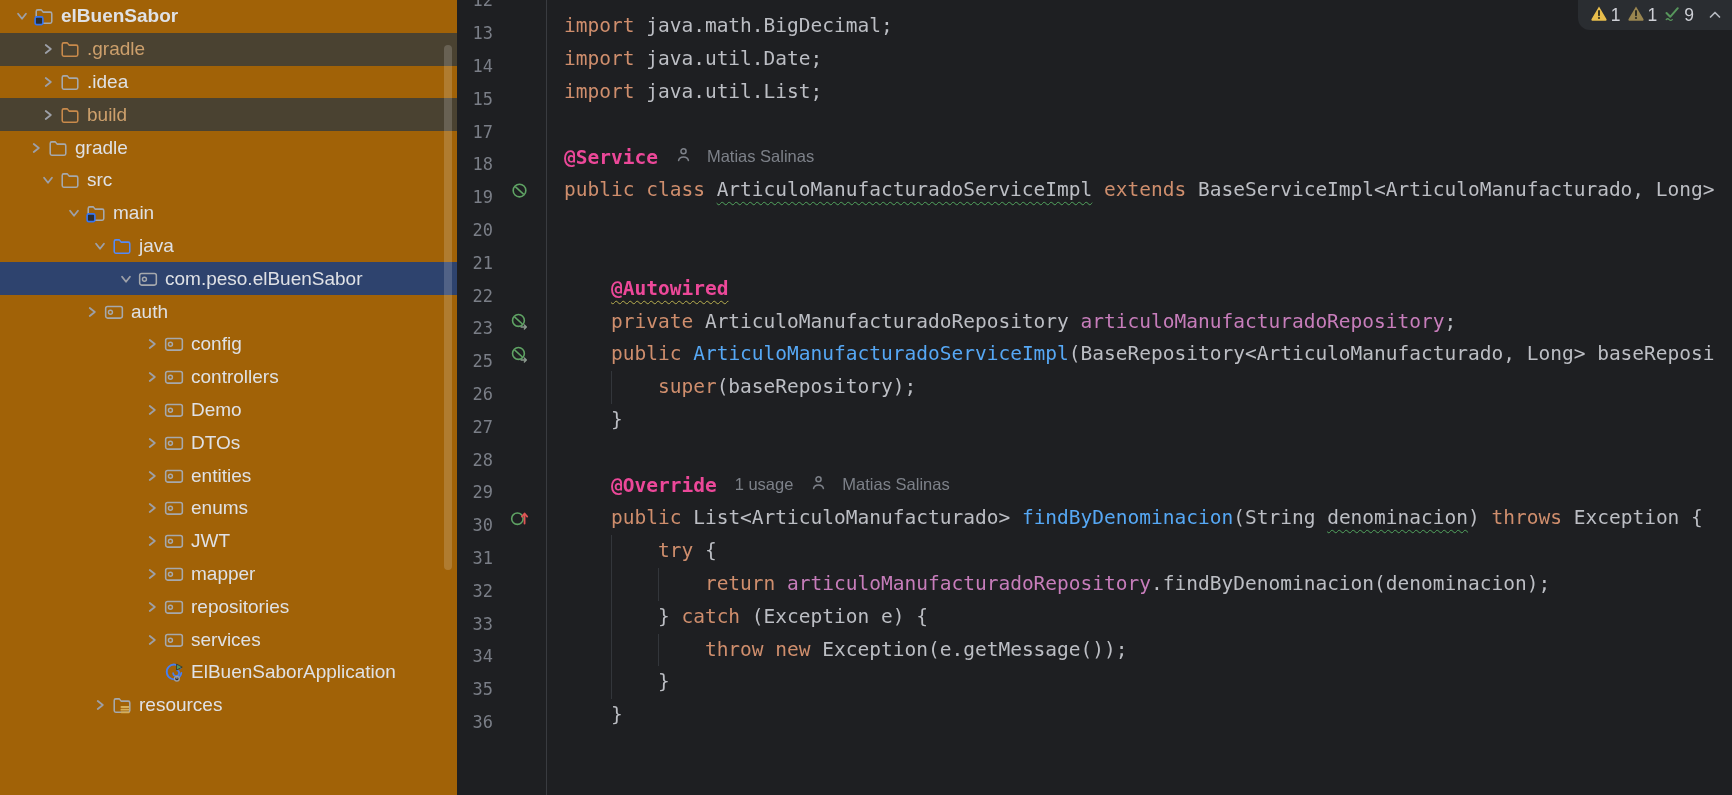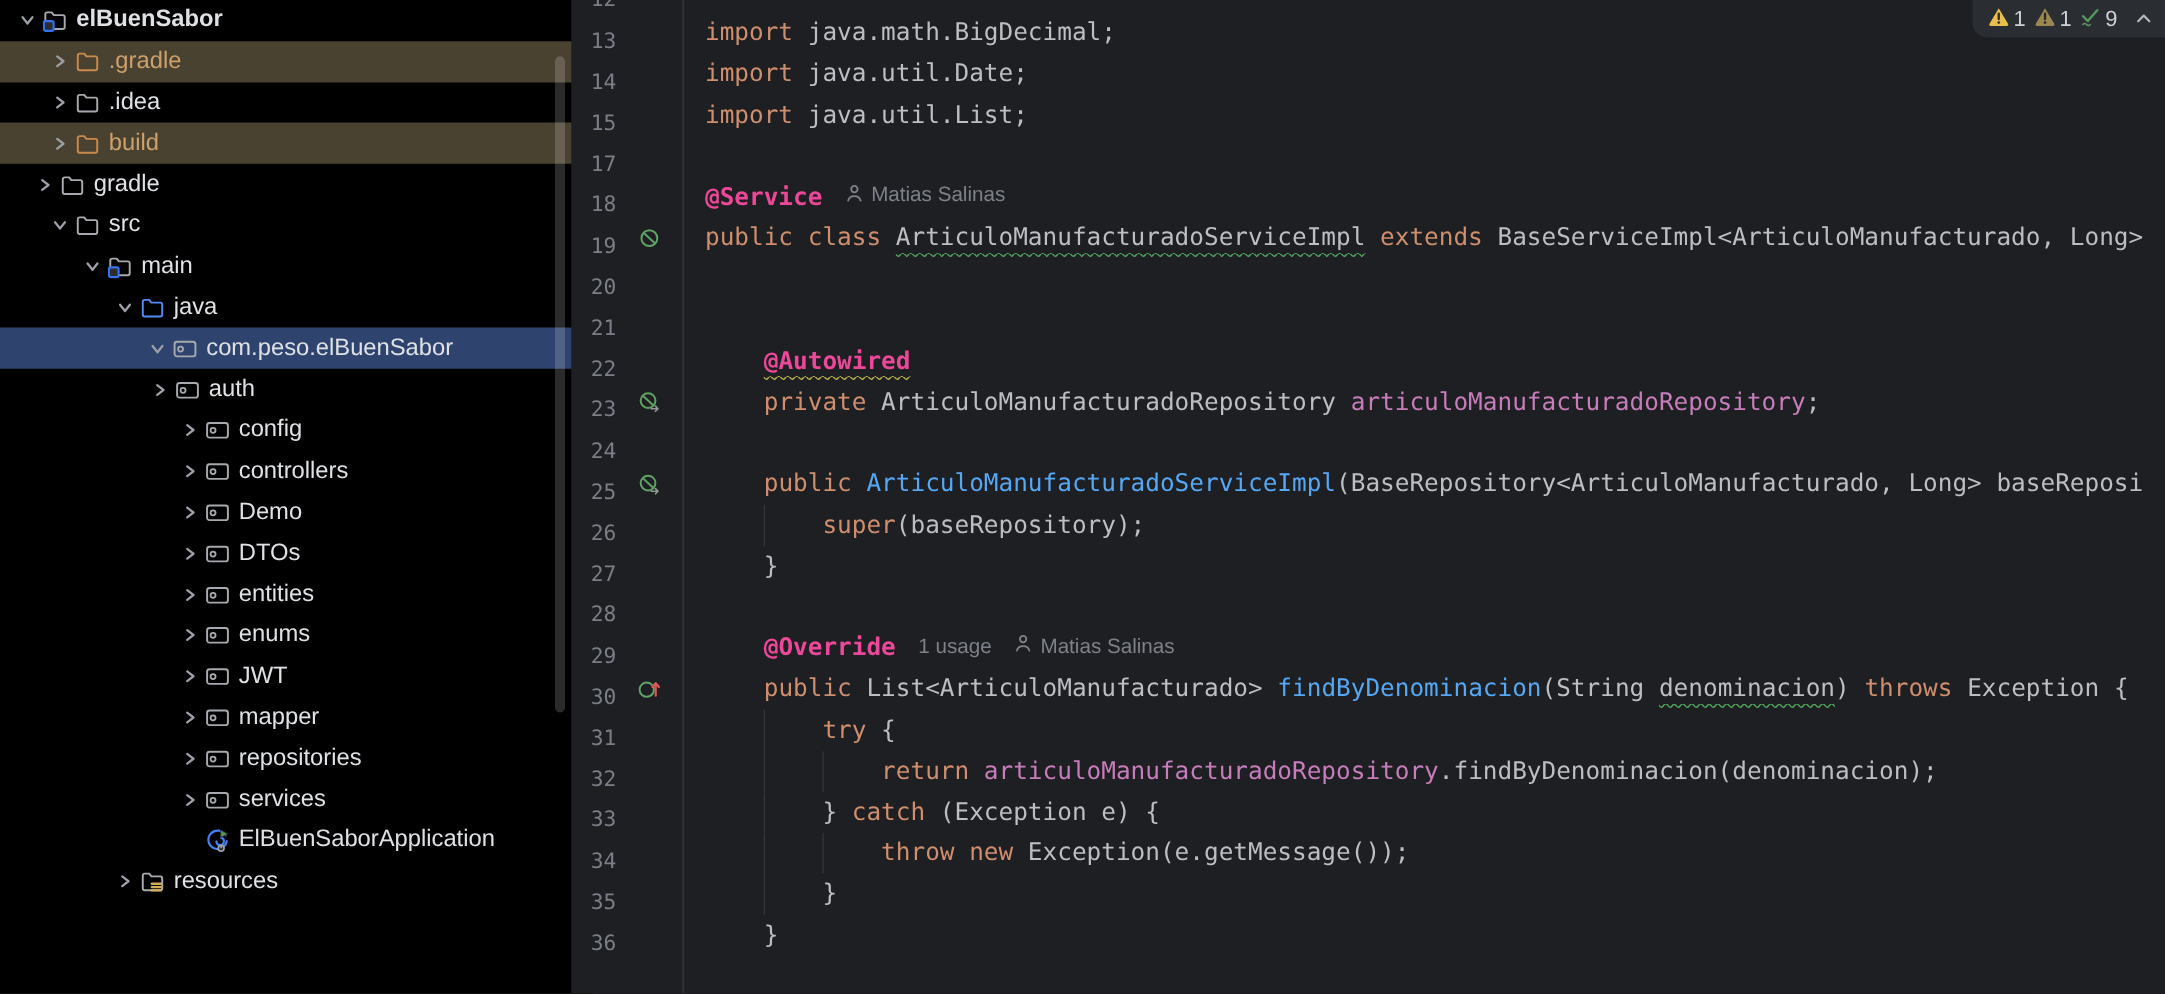--- a/index.html
+++ b/index.html
@@ -1,19 +1,19 @@
 <!DOCTYPE html>
 <html><head>
 <meta charset="utf-8">
 <style>
   html,body{margin:0;padding:0;background:#1E1F22;}
   #app{position:relative;width:1732px;height:795px;overflow:hidden;background:#1E1F22;
        font-family:"Liberation Sans",sans-serif;}
   
-  #tree{position:absolute;left:0;top:0;width:475px;height:795px;background:#000000;overflow:hidden;}
+  #tree{position:absolute;left:0;top:0;width:475px;height:795px;background:#a16207;overflow:hidden;}
   .trow{display:flex;align-items:center;height:32.8px;color:#DFE1E5;font-size:19px;white-space:nowrap;}
   .trow.excluded{background:#4A4231;}
   .trow.excluded .tlabel{color:#CDA06C;}
   .trow.selected{background:#2E436E;width:441px;border-radius:0 8px 8px 0;}
   .trow.root .tlabel{font-weight:600;}
   .tchev{width:23px;height:20px;flex:none;display:flex;align-items:center;justify-content:center;}
   .ticon{width:22px;height:20px;flex:none;display:flex;align-items:center;justify-content:center;}
   .tlabel{margin-left:6px;}
   #tree-scrollbar{position:absolute;left:444px;top:45px;width:8px;height:525px;border-radius:4px;
                   background:rgba(255,255,255,0.17);}
@@ -25,21 +25,21 @@
   .ln{width:36px;flex:none;text-align:right;font:17px "DejaVu Sans Mono",monospace;color:#7A7E87;}
   .gut{width:53px;flex:none;display:flex;align-items:center;justify-content:center;height:100%;}
   .code{flex:1;position:relative;height:100%;font:19.5px/32.8px "DejaVu Sans Mono",monospace;
         white-space:pre;padding-left:18px;color:#BCBEC4;overflow:hidden;}
   .tk-k{color:#CF8E6D;}.tk-p{color:#BCBEC4;}.tk-a{color:#ec4899;font-weight:bold;}.tk-f{color:#C77DBB;}.tk-m{color:#56A8F5;}
   .sq-g{text-decoration:underline;text-decoration-style:wavy;text-decoration-color:#52A55E;
         text-decoration-thickness:1px;text-underline-offset:5px;}
   .sq-y{text-decoration:underline;text-decoration-style:wavy;text-decoration-color:#B8AE4F;
         text-decoration-thickness:1px;text-underline-offset:5px;}
   .hint{font:16.5px "Liberation Sans",sans-serif;color:#7D8189;margin-left:18px;
-        display:inline-flex;align-items:center;gap:6px;vertical-align:2px;}
+        display:inline-flex;align-items:center;gap:16px;vertical-align:2px;}
   .guide{position:absolute;top:0;bottom:0;width:1px;background:#33363B;}
   
   #inspections{position:absolute;top:0;right:0;height:30px;background:#2A2D31;border-radius:0 0 0 12px;
                display:flex;align-items:center;gap:6px;padding:0 8px 0 12px;color:#CED0D6;font-size:17.5px;}
   .insp-item{display:inline-flex;align-items:center;gap:3px;}
   .insp-chevron{display:inline-flex;align-items:center;margin-left:6px;}
 </style>
 </head>
 <body>
 
@@ -159,21 +159,21 @@
             </svg>
           </span>
           <span class="ticon">
             <svg width="20" height="20" viewBox="0 0 18 18">
               <rect x="1.5" y="4" width="15" height="10.5" rx="1.8" fill="none" stroke="#A6A9AD" stroke-width="1.4"></rect>
               <circle cx="5.8" cy="9.2" r="1.8" fill="none" stroke="#A6A9AD" stroke-width="1.3"></circle>
             </svg>
           </span>
           <span class="tlabel">com.peso.elBuenSabor</span>
         </div>
-        <div class="trow" style="padding-left: 116px;">
+        <div class="trow" style="padding-left: 80px;">
           <span class="tchev">
             <svg width="18" height="18" viewBox="0 0 16 16">
               <polyline points="6,4.5 10.5,8 6,11.5" fill="none" stroke="#9DA0A8" stroke-width="1.6" stroke-linecap="round" stroke-linejoin="round"></polyline>
             </svg>
           </span>
           <span class="ticon">
             <svg width="20" height="20" viewBox="0 0 18 18">
               <rect x="1.5" y="4" width="15" height="10.5" rx="1.8" fill="none" stroke="#A6A9AD" stroke-width="1.4"></rect>
               <circle cx="5.8" cy="9.2" r="1.8" fill="none" stroke="#A6A9AD" stroke-width="1.3"></circle>
             </svg>
@@ -419,25 +419,20 @@
         <div class="eline">
           <span class="ln">23</span>
           <span class="gut">
             <svg width="19" height="19" viewBox="0 0 18 18">
               <circle cx="8" cy="8" r="5.6" fill="none" stroke="#5FA364" stroke-width="1.5"></circle>
               <line x1="4.3" y1="4.6" x2="11.7" y2="11.4" stroke="#5FA364" stroke-width="1.5"></line>
               <path d="M10.5 14.2 h5 M13.6 12.3 l1.9 1.9 -1.9 1.9" fill="none" stroke="#8C9A8F" stroke-width="1.3" stroke-linecap="round" stroke-linejoin="round"></path>
             </svg>
           </span>
           <span class="code"><span class="tk-p">    </span><span class="tk-k">private </span><span class="tk-p">ArticuloManufacturadoRepository </span><span class="tk-f">articuloManufacturadoRepository</span><span class="tk-p">;</span></span>
-        </div>
-        <div class="eline">
-          <span class="ln">24</span>
-          <span class="gut"></span>
-          <span class="code"></span>
         </div>
         <div class="eline">
           <span class="ln">25</span>
           <span class="gut">
             <svg width="19" height="19" viewBox="0 0 18 18">
               <circle cx="8" cy="8" r="5.6" fill="none" stroke="#5FA364" stroke-width="1.5"></circle>
               <line x1="4.3" y1="4.6" x2="11.7" y2="11.4" stroke="#5FA364" stroke-width="1.5"></line>
               <path d="M10.5 14.2 h5 M13.6 12.3 l1.9 1.9 -1.9 1.9" fill="none" stroke="#8C9A8F" stroke-width="1.3" stroke-linecap="round" stroke-linejoin="round"></path>
             </svg>
           </span>

